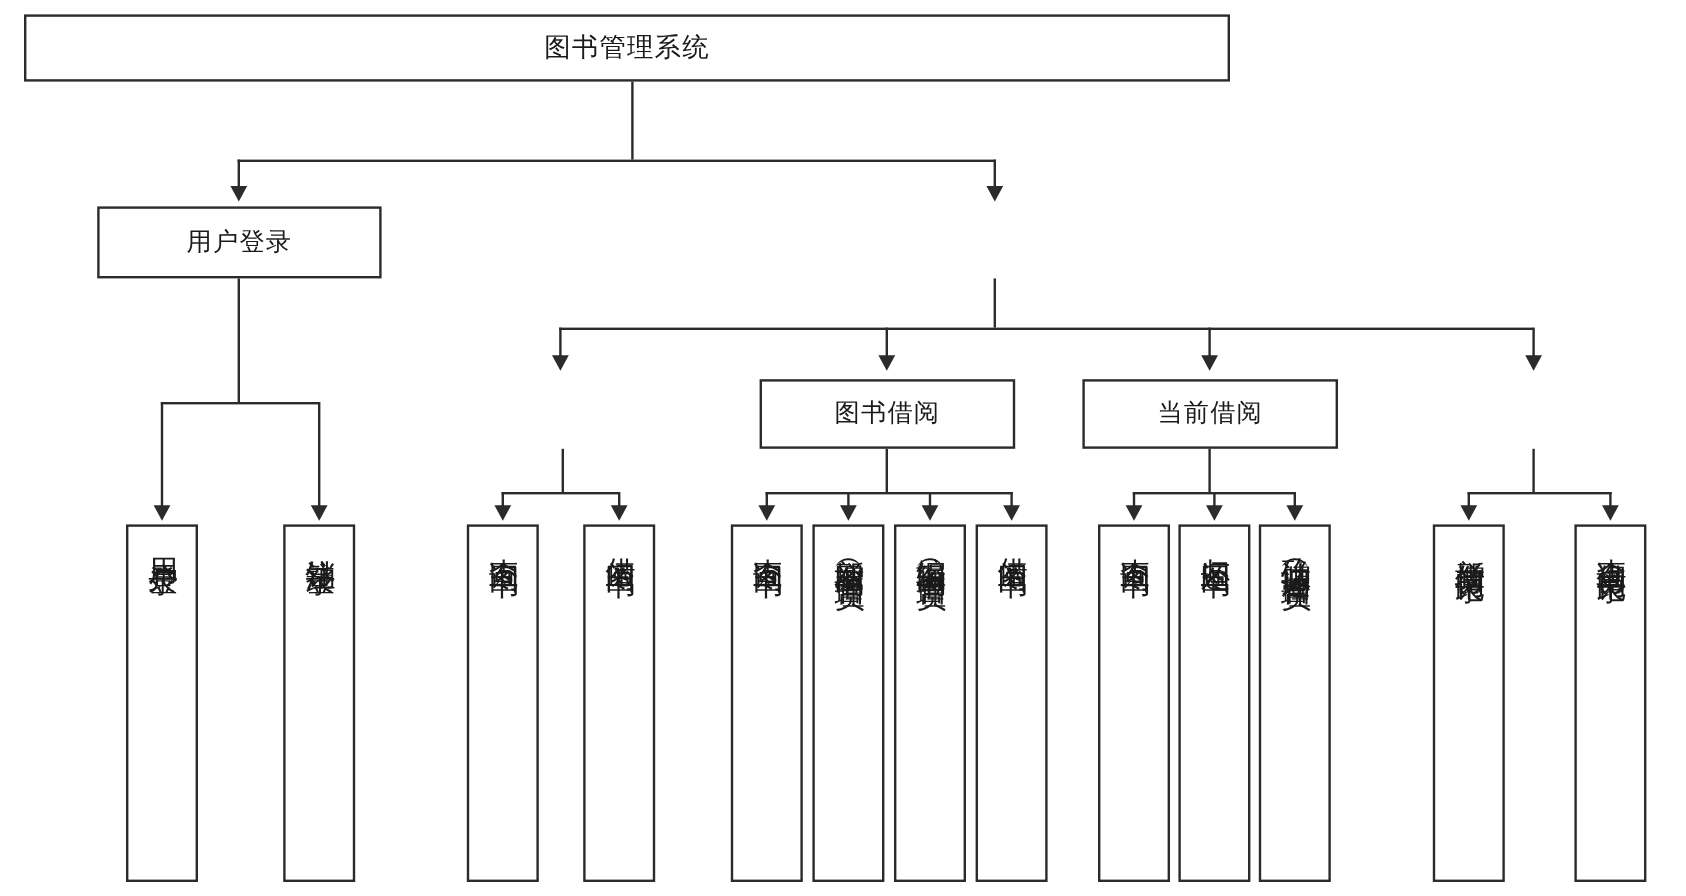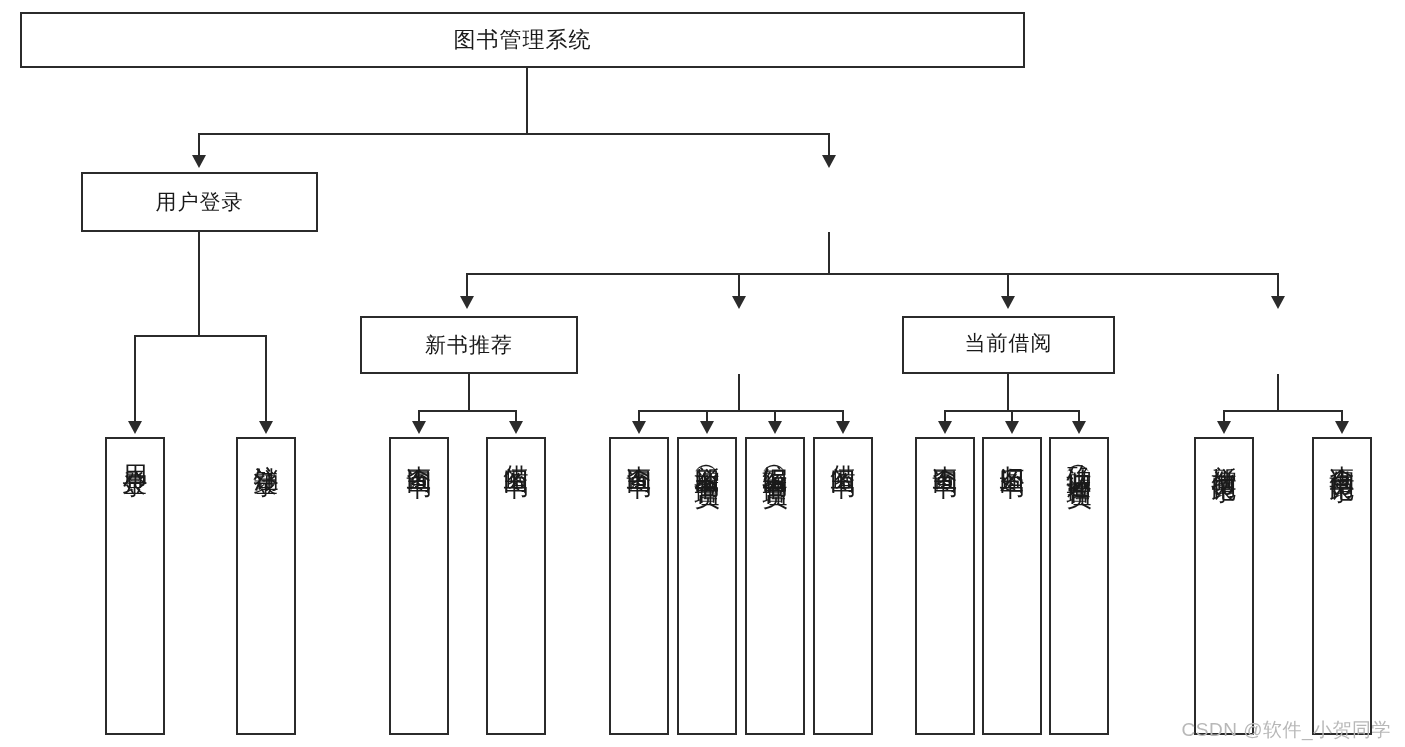--- a/index.html
+++ b/index.html
@@ -110,24 +110,24 @@
   <div class="ln lnh" style="left:466px;top:273px;width:812px;height:2px;"></div>
   <div class="ln lnv" style="left:466px;top:273px;width:2px;height:25px;"></div>
   <div class="arrow" style="left:460px;top:296px;"></div>
   <div class="ln lnv" style="left:738px;top:273px;width:2px;height:25px;"></div>
   <div class="arrow" style="left:732px;top:296px;"></div>
   <div class="ln lnv" style="left:1007px;top:273px;width:2px;height:25px;"></div>
   <div class="arrow" style="left:1001px;top:296px;"></div>
   <div class="ln lnv" style="left:1277px;top:273px;width:2px;height:25px;"></div>
   <div class="arrow" style="left:1271px;top:296px;"></div>
 
-  <div class="node h-node" style="left:360px;top:316px;width:218px;height:58px;">
-    <span class="label">新书推荐</span>
-  </div>
-  <div class="node h-node" style="left:902px;top:316px;width:213px;height:58px;font-family:Liberation Mono, monospace;">
+  <div class="node h-node" style="left:633px;top:316px;width:213px;height:58px;">
+    <span class="label">图书借阅</span>
+  </div>
+  <div class="node h-node" style="left:902px;top:316px;width:213px;height:58px;">
     <span class="label">当前借阅</span>
   </div>
 
   <div class="ln lnv" style="left:468px;top:374px;width:2px;height:36px;"></div>
   <div class="ln lnh" style="left:418px;top:410px;width:98px;height:2px;"></div>
   <div class="ln lnv" style="left:418px;top:410px;width:2px;height:13px;"></div>
   <div class="arrow" style="left:412px;top:421px;"></div>
   <div class="ln lnv" style="left:515px;top:410px;width:2px;height:13px;"></div>
   <div class="arrow" style="left:509px;top:421px;"></div>
 
@@ -195,15 +195,14 @@
     <span class="label">确认归还（管理员）</span>
   </div>
 
   <div class="node v-node" style="left:1194px;top:437px;width:60px;height:298px;">
     <span class="label">新增借阅记录</span>
   </div>
   <div class="node v-node" style="left:1312px;top:437px;width:60px;height:298px;">
     <span class="label">查询借阅记录</span>
   </div>
 
-  <div id="watermark">CSDN @软件_小贺同学</div>
 
 </div>
 
 </body></html>

